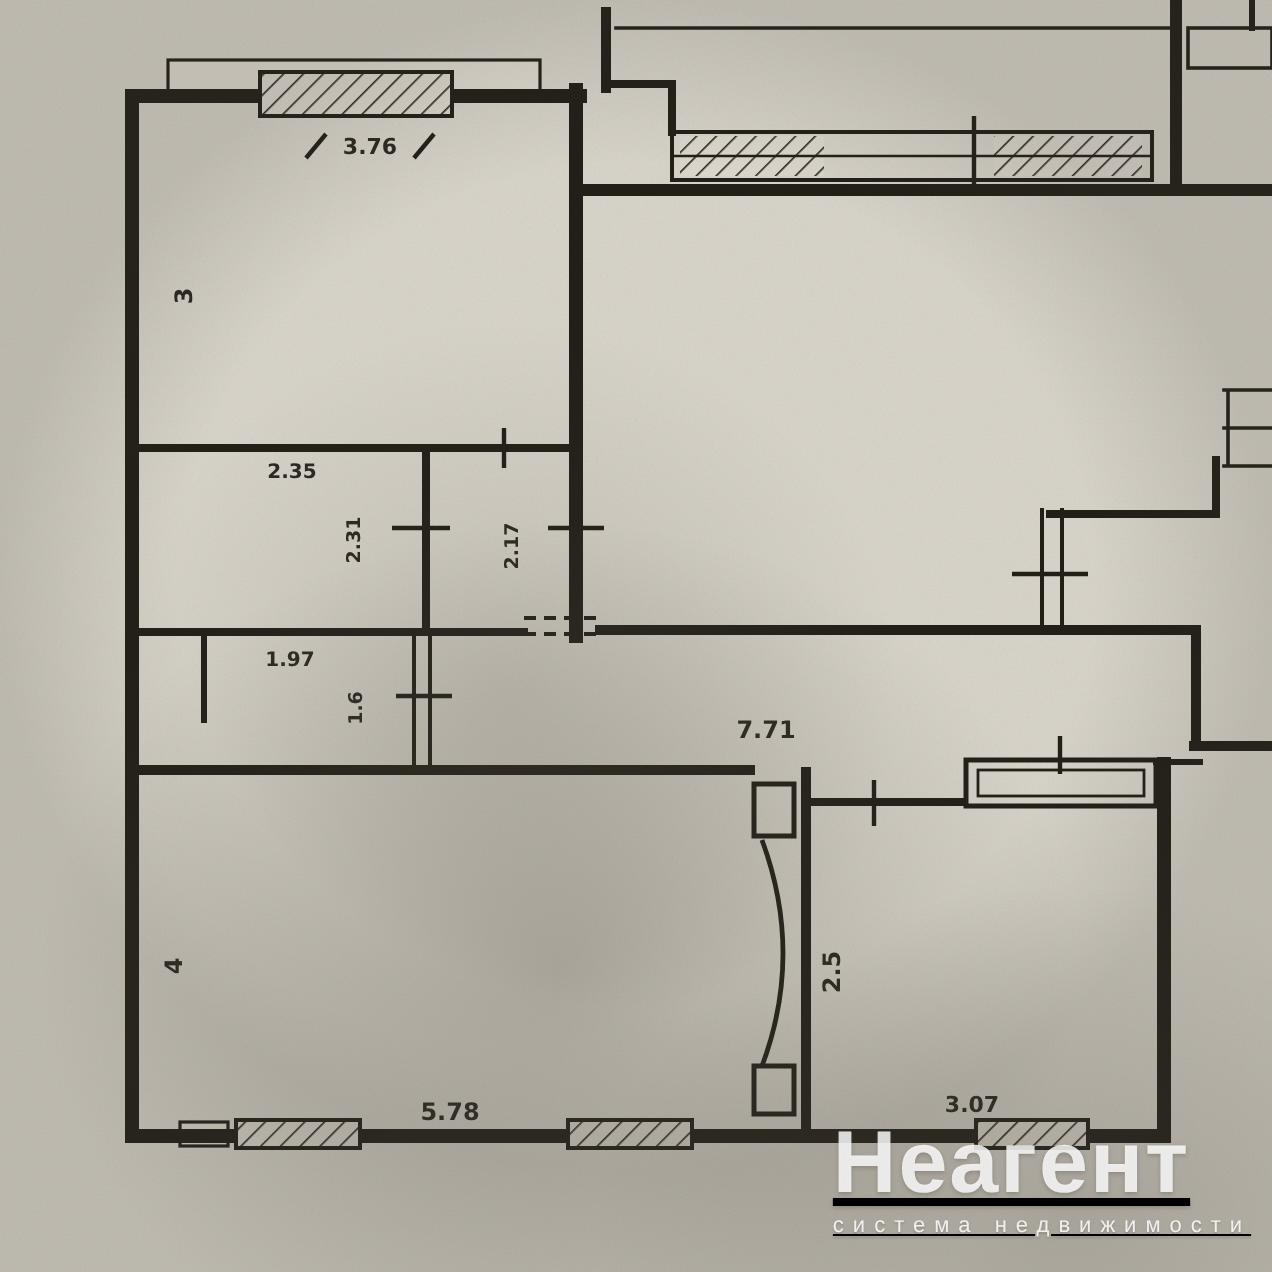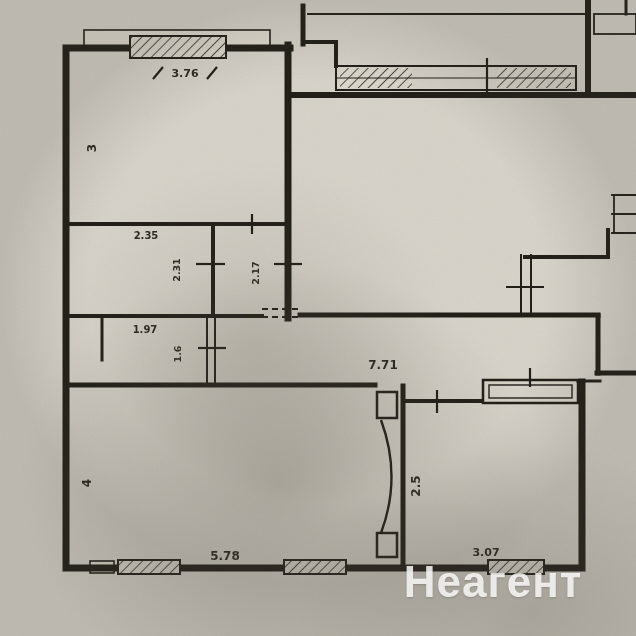--- a/index.html
+++ b/index.html
@@ -15,22 +15,22 @@
   .shade2{background:radial-gradient(300px 280px at 40% 54%, rgba(80,75,65,.16), rgba(80,75,65,0) 65%);}
   .shade3{background:radial-gradient(340px 240px at 84% 96%, rgba(75,70,60,.18), rgba(75,70,60,0) 70%);}
   .vignette{background:radial-gradient(closest-side at 50% 46%, rgba(0,0,0,0) 72%, rgba(60,56,48,.16) 100%);}
   .plan-art{filter:blur(.3px);}
   .wall{stroke:#221f19;fill:none;stroke-linecap:square;}
   .dim{
     font-family:"DejaVu Sans", sans-serif;font-weight:bold;
     fill:#1c1913;opacity:.92;filter:blur(.25px);
   }
   .watermark{
-    position:absolute;left:493px;top:560px;transform:translateX(-50%);
-    text-align:left;white-space:nowrap;pointer-events:none;
+    position:absolute;left:521px;top:560px;transform:translateX(-50%);
+    text-align:left;white-space:nowrap;pointer-events:none;text-decoration:underline;
   }
   .wm-brand{
     font-family:"Liberation Sans", sans-serif;font-weight:bold;
     font-size:44px;line-height:1;color:rgba(255,255,255,.82);
     text-shadow:0 1px 2px rgba(90,85,75,.35);letter-spacing:1px;
   }
   .wm-tag{
     margin-top:3px;font-size:11px;letter-spacing:4.5px;
     color:rgba(255,255,255,.85);text-shadow:0 1px 1px rgba(90,85,75,.3);
   }
@@ -161,15 +161,16 @@
     </g>
   </svg>
 
   <div class="shade shade1"></div>
   <div class="shade shade2"></div>
   <div class="shade shade3"></div>
   <div class="shade vignette"></div>
 
   <div class="watermark">
     <div class="wm-brand">Неагент</div>
+    <div class="wm-tag">система недвижимости</div>
   </div>
 
 </div>
 
 </body></html>

